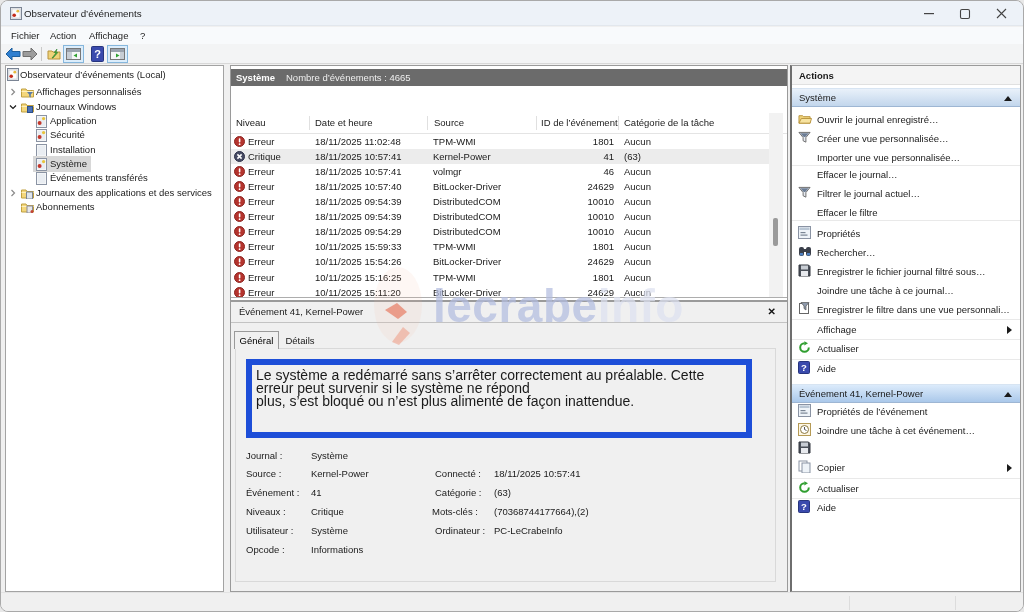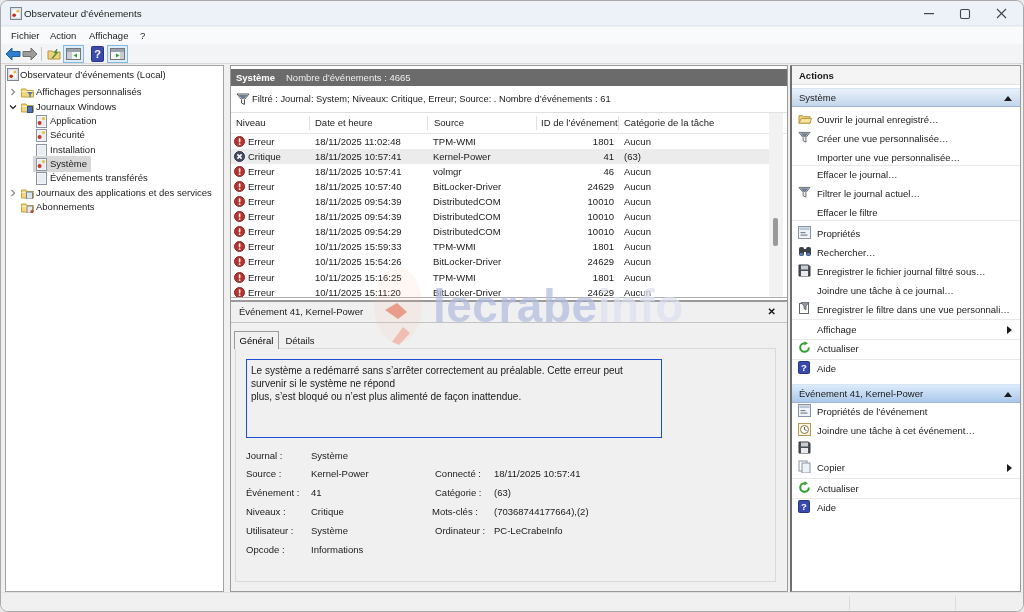--- a/index.html
+++ b/index.html
@@ -37,21 +37,21 @@
 #vsb .thumb { position:absolute; left:4px; width:5px; background:#9a9a9a; border-radius:2px; }
 
 
 #pv { position:absolute; left:0; top:234px; width:556px; height:291px; background:#f0f0f0; border-top:2px solid #9a9a9a; }
 #pvhead { position:absolute; left:8px; top:4px; font-size:9.5px; color:#1a1a1a; }
 #pvx { position:absolute; right:11px; top:4px; font-size:10px; font-weight:bold; color:#111; }
 #pvline { position:absolute; left:0; top:20px; width:556px; height:1px; background:#c3c3c3; }
 #tab1 { position:absolute; left:3px; top:29px; width:45px; height:18px; background:#f0f0f0; border:1px solid #9a9a9a; border-bottom:none; z-index:2; font-size:9.5px; text-align:center; line-height:17px; }
 #tab2 { position:absolute; left:48px; top:31px; width:42px; height:16px; font-size:9.5px; text-align:center; line-height:15px; color:#1a1a1a; }
 #tabpage { position:absolute; left:4px; top:46px; width:541px; height:234px; border:1px solid #d9d9d9; background:#f0f0f0; }
-#msgbox { position:absolute; left:10px; top:10px; width:416px; height:79px; border:1px solid #1d4ed8; background:#f0f0f0; font-size:10px; color:#1a1a1a; padding:4px 5px 4px 4px; line-height:13px; }
+#msgbox { position:absolute; left:10px; top:10px; width:506px; height:79px; border:6px solid #1d4ed8; background:#f0f0f0; font-size:14px; color:#1a1a1a; padding:4px 5px 4px 4px; line-height:13px; }
 .fl { position:absolute; font-size:9.5px; color:#1a1a1a; white-space:nowrap; }
 
 
 #actions { position:absolute; left:789px; top:64px; width:231px; height:527px; background:#fff; border:1px solid #9a9a9a; border-left:2px solid #6e6e6e; font-size:9.5px; color:#1a1a1a; }
 #act-title { position:absolute; left:0; top:0; width:100%; height:19px; background:#f4f4f4; border-bottom:1px solid #e0e0e0; font-weight:bold; line-height:19px; }
 .sect-hd { position:absolute; left:0; width:228px; height:19px; background:linear-gradient(#e3eefa,#b9cfe9); border-top:1px solid #d7e4f2; border-bottom:1px solid #9eb6d3; line-height:18px; }
 .ai { position:absolute; left:0; width:228px; height:19px; line-height:19px; white-space:nowrap; }
 .ai .ic { position:absolute; left:6px; top:2px; }
 .ai .tx { position:absolute; left:25px; }
 .asep { position:absolute; left:0; width:228px; height:1px; background:#e9e9e9; }
@@ -223,27 +223,20 @@
         </svg>
         <span class="abs" style="left:30px;top:0px">Abonnements</span>
       </div>
     </div>
 
   <div id="center">
     <div id="darkbar">
         <b style="position:absolute;left:5px">Système</b>
         <span style="position:absolute;left:55px;color:#efefef">Nombre d’événements&nbsp;: 4665</span>
       </div>
-    <div id="filterrow">
-      <svg class="abs" style="left:5px; top:6px" width="14" height="13" viewBox="0 0 14 13">
-        <path d="M1 1 L13 1 L8.5 6.5 L8.5 11.5 L5.5 10 L5.5 6.5 Z" fill="#f2f2f2" stroke="#555" stroke-width="1"></path>
-        <path d="M2.5 2 L11.5 2 L7.8 6 L6.2 6 Z" fill="#6b7c94"></path>
-      </svg>
-      <span class="abs" style="left:21px; top:7px; font-size:9.3px; color:#1a1a1a">Filtré&nbsp;: Journal: System; Niveaux: Critique, Erreur; Source: . Nombre d’événements&nbsp;: 61</span>
-    </div>
     <div id="hdrrow">
       <span class="cell" style="left:5px; top:4px">Niveau</span>
       <span class="cell" style="left:84px; top:4px">Date et heure</span>
       <span class="cell" style="left:203px; top:4px">Source</span>
       <span class="cell" style="left:310px; top:4px">ID de l’événement</span>
       <span class="cell" style="left:393px; top:4px">Catégorie de la tâche</span>
       <div class="hv" style="left:78px"></div>
       <div class="hv" style="left:196px"></div>
       <div class="hv" style="left:305px"></div>
       <div class="hv" style="left:387px"></div>

